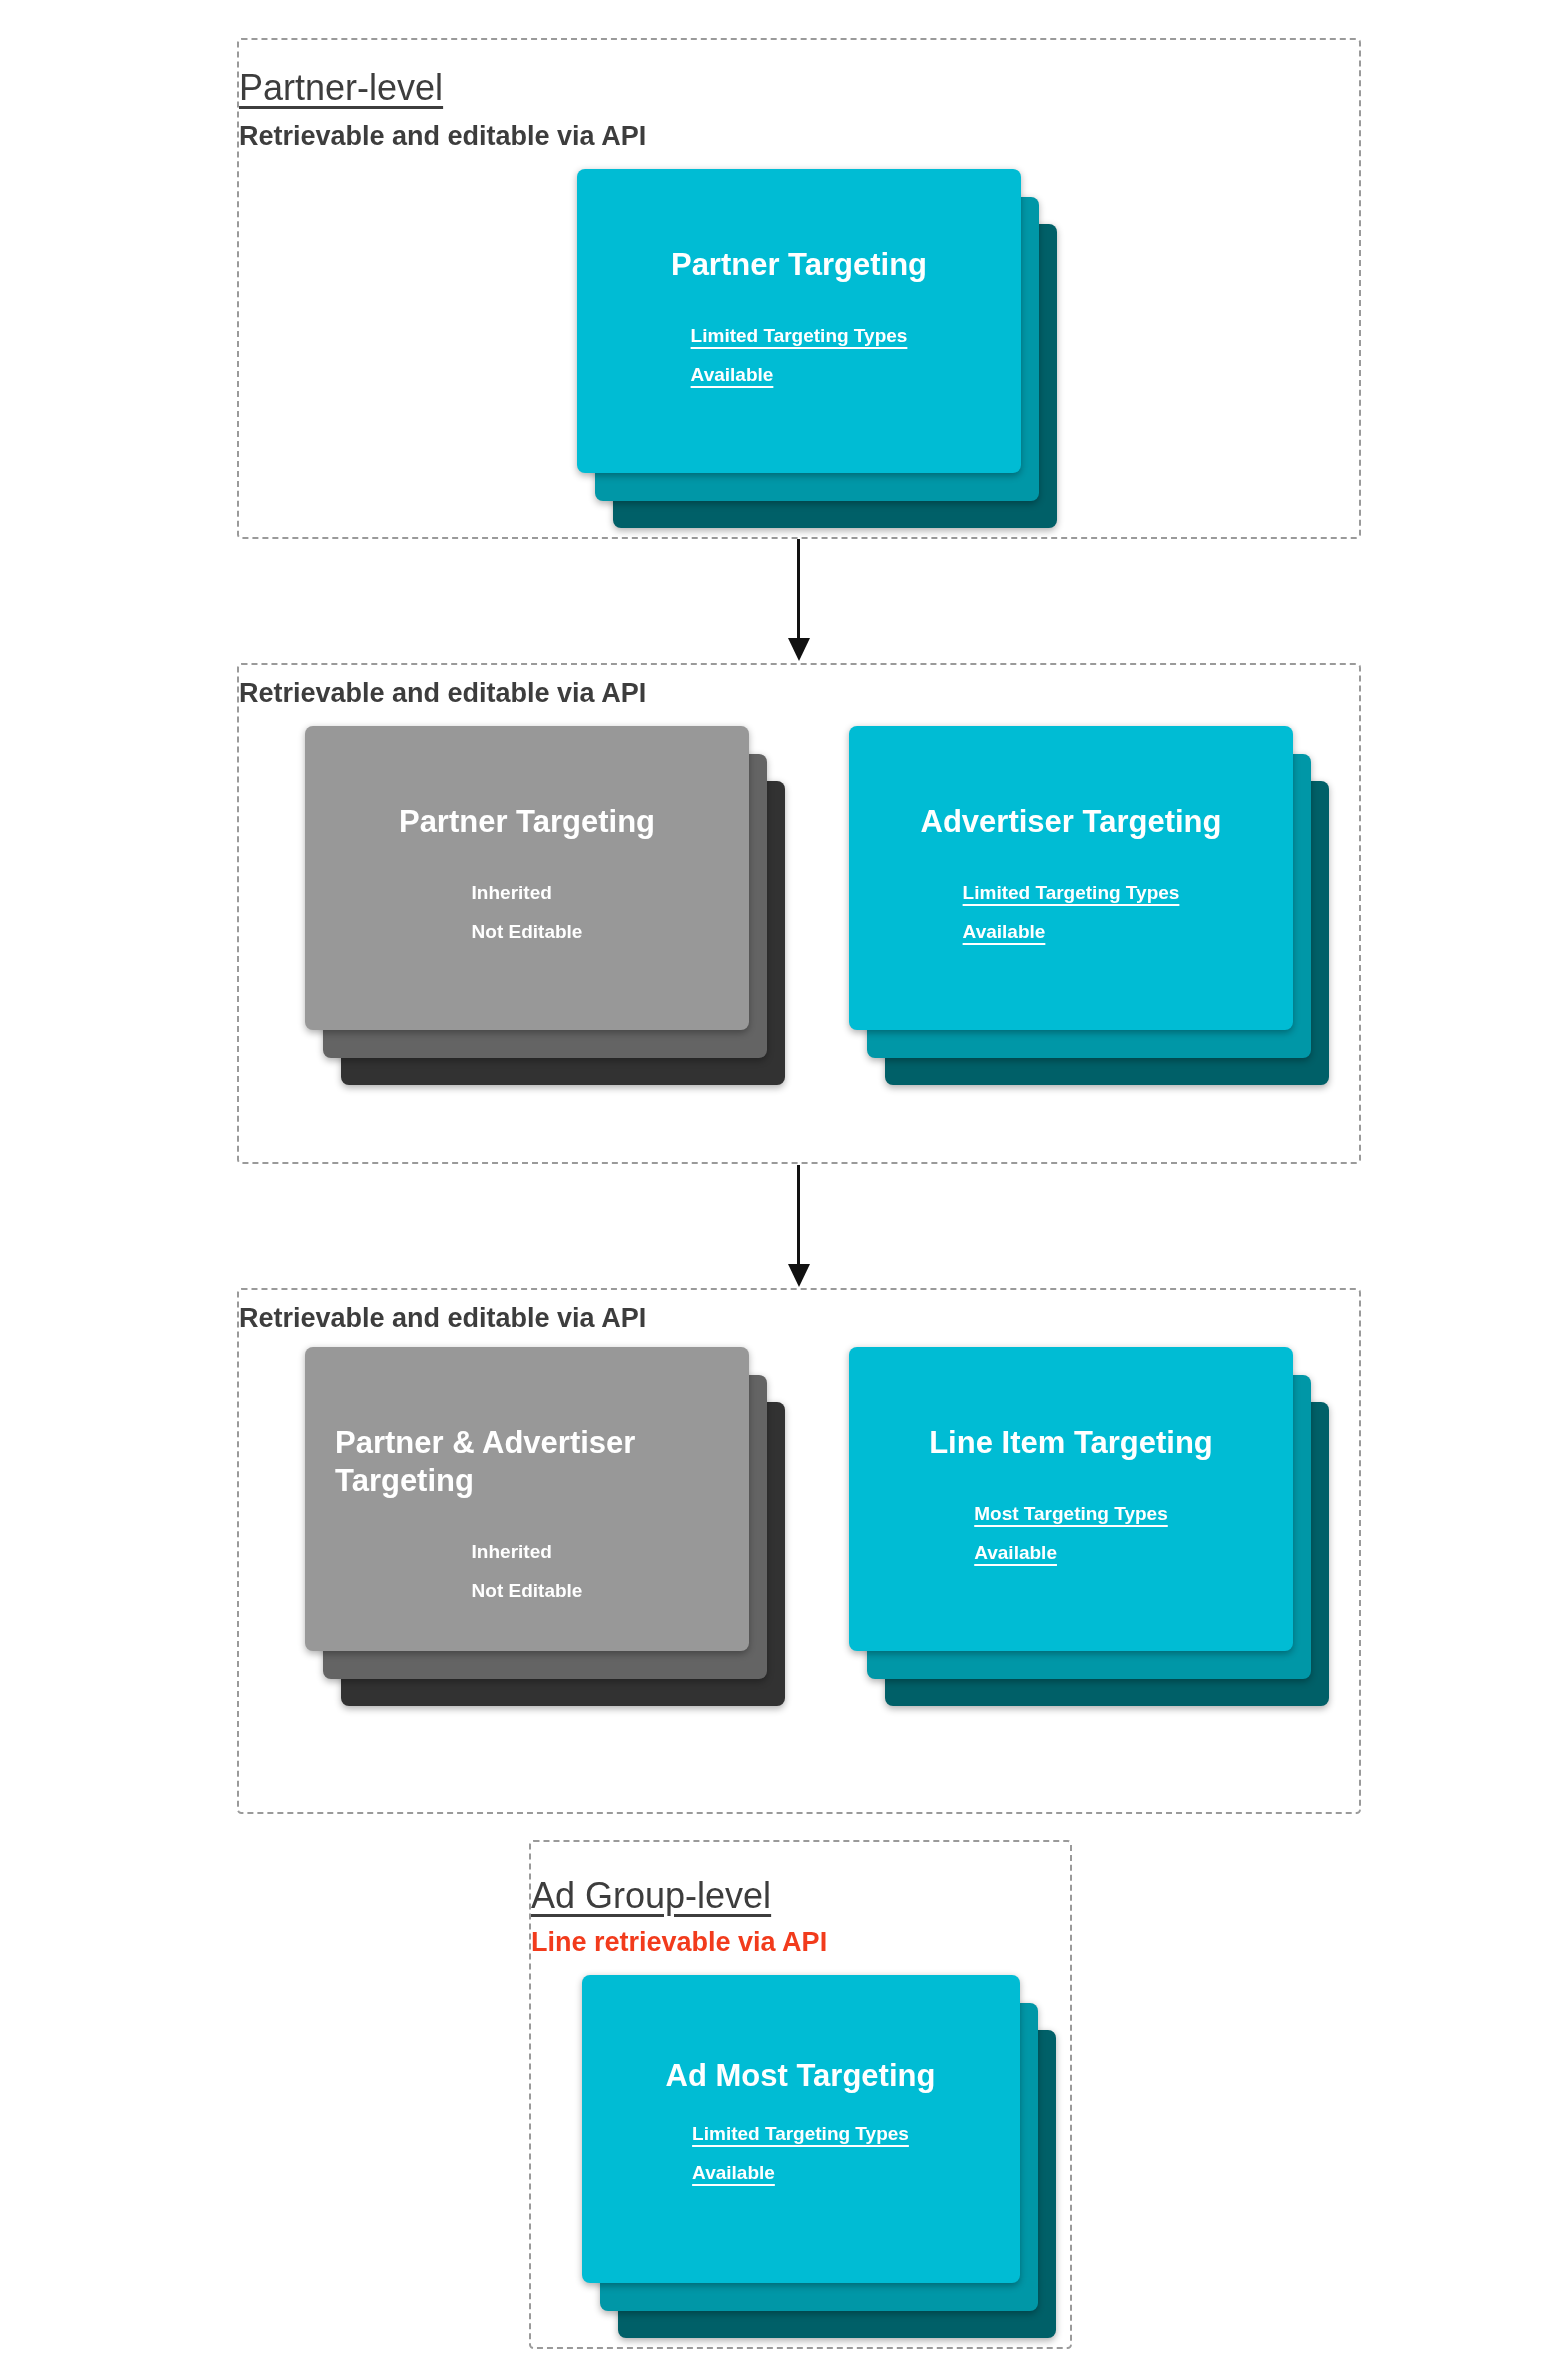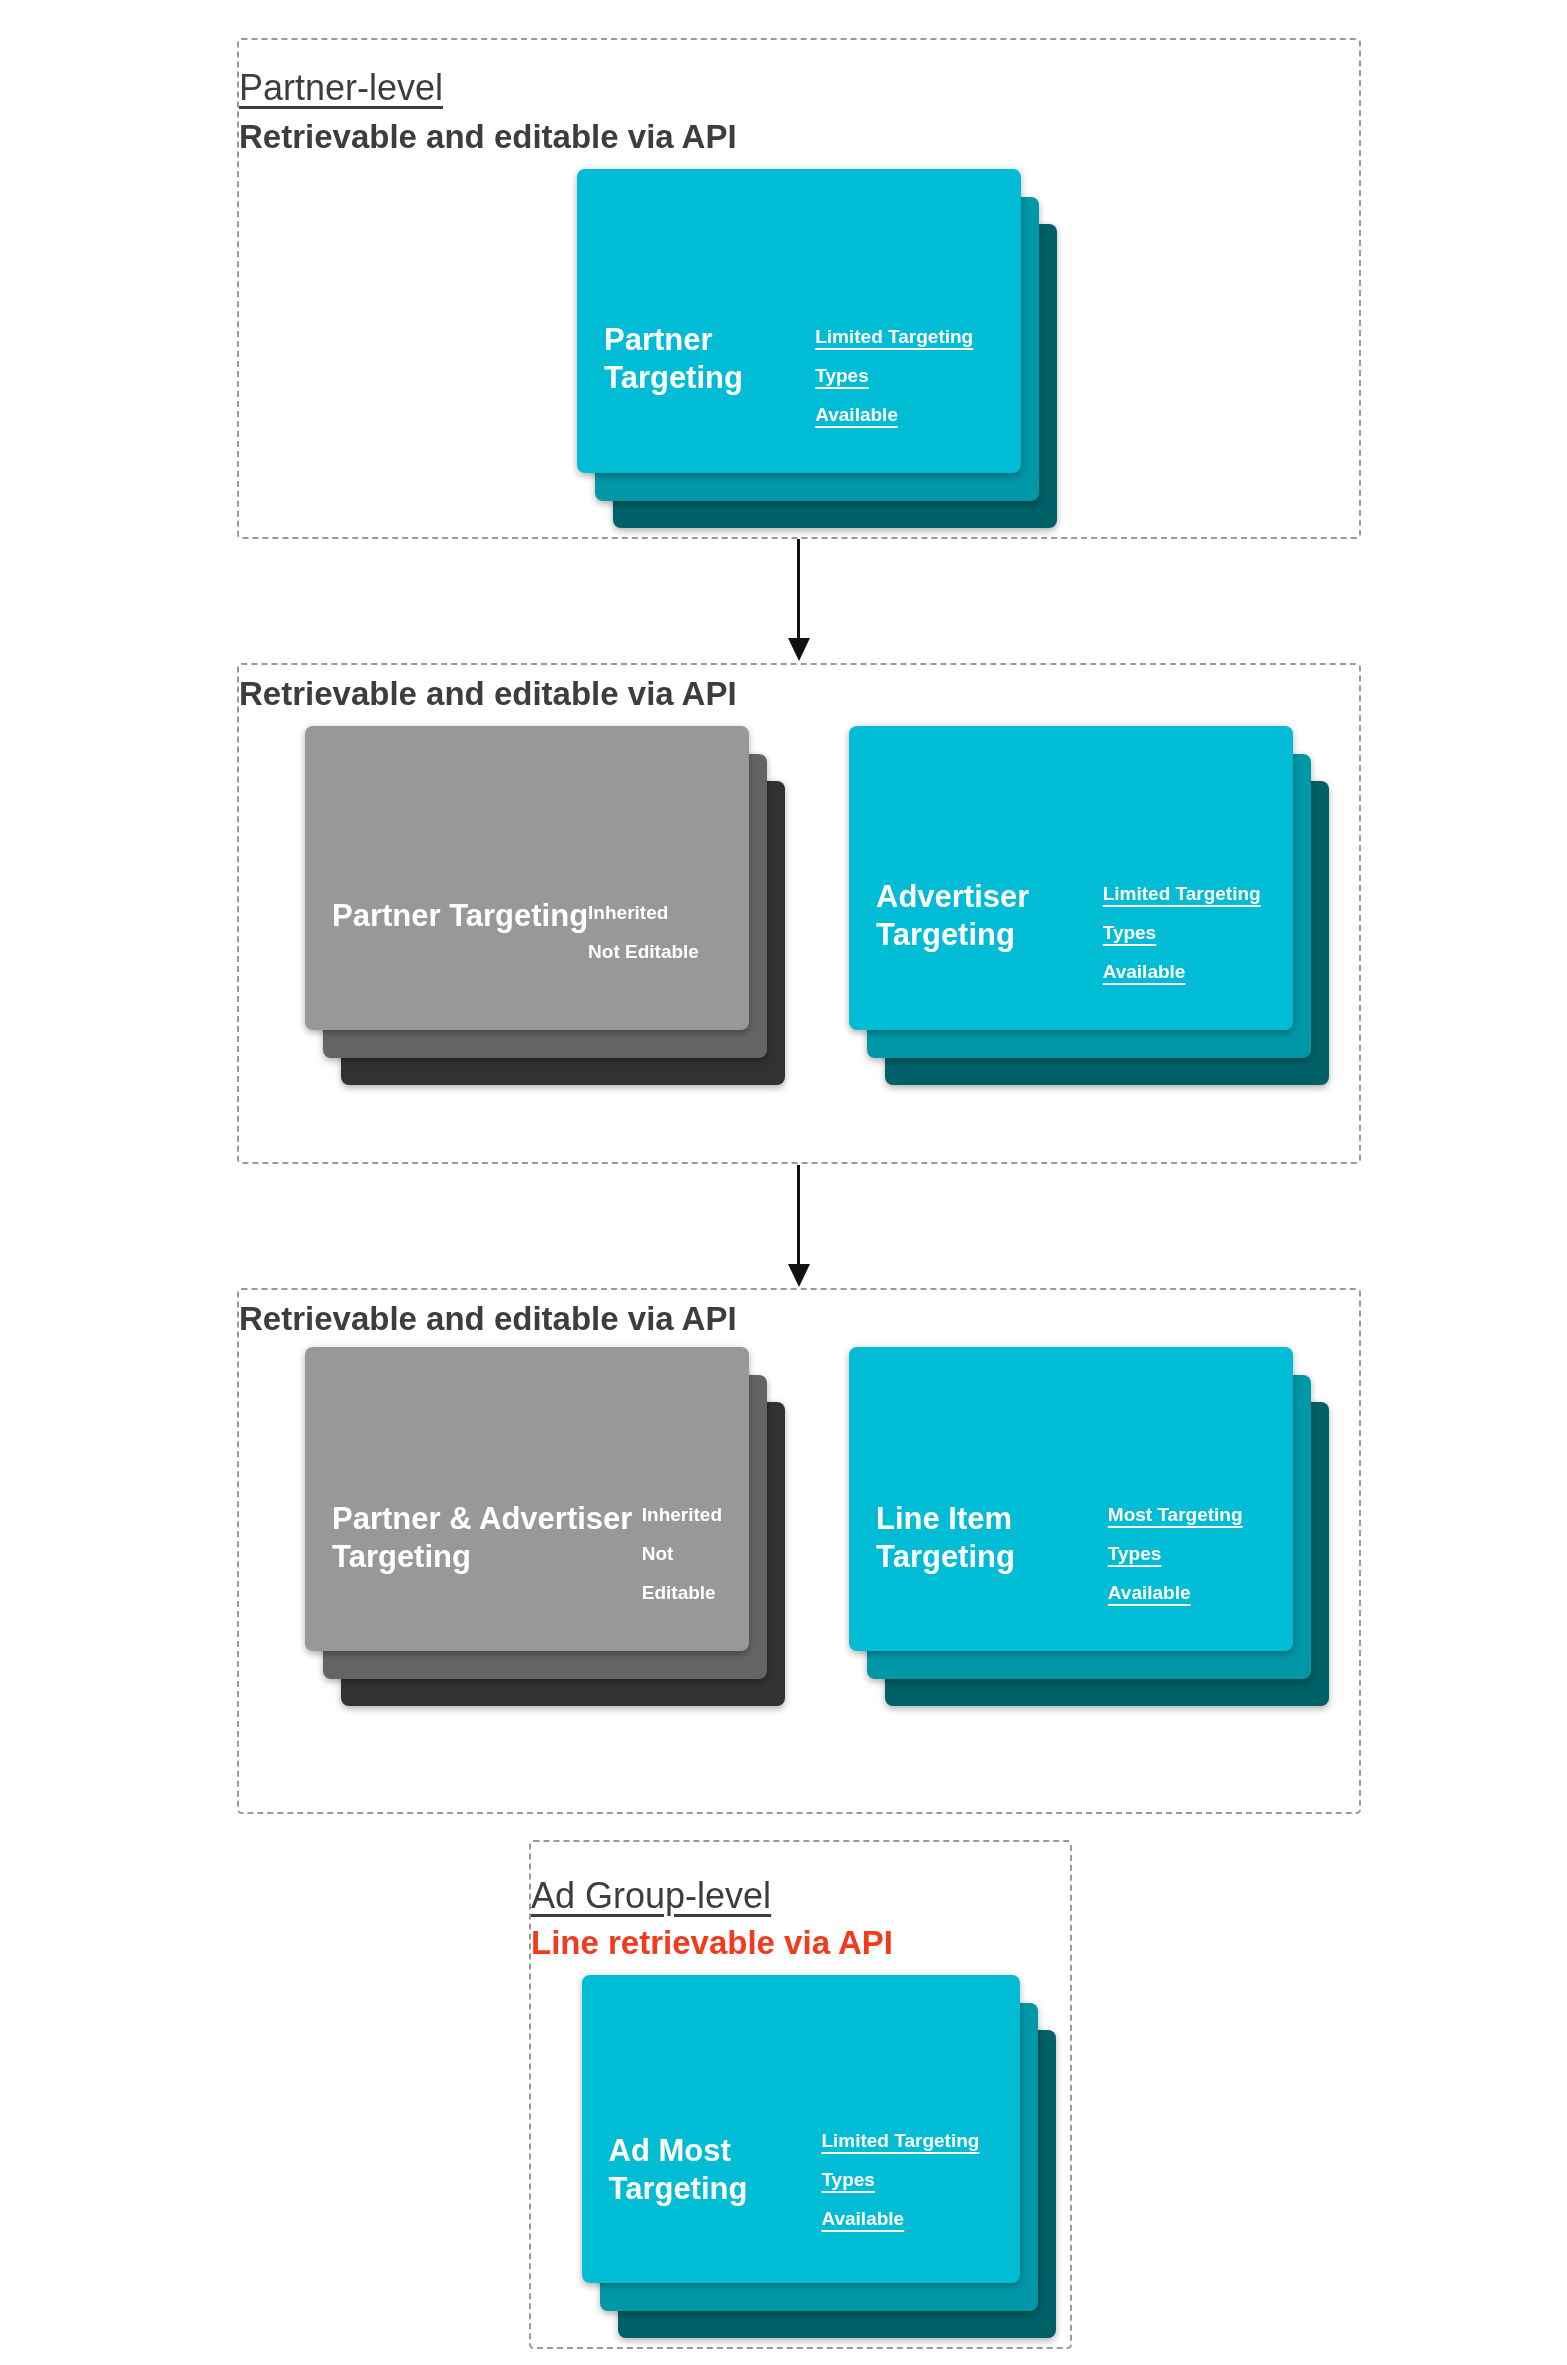--- a/index.html
+++ b/index.html
@@ -32,21 +32,21 @@
     font-size: 36px;
     line-height: 41px;
     font-weight: 400;
     color: var(--heading, #3d3d3d);
     text-decoration: underline;
     text-decoration-thickness: 2.7px;
     text-underline-offset: 6.3px;
   }
   .section-subtitle {
     margin-top: 9px;
-    font-size: 33px;
+    font-size: 27px;
     line-height: 39px;
     font-weight: 700;
     color: var(--heading, #3d3d3d);
   }
   #sec-adgroup .section-title    { margin-top: 33px; }
   #sec-adgroup .section-subtitle { margin-top: 7.1px; color: var(--alert-red, #f23b1c); }
 
   .cards-row {
     display: flex;
     justify-content: center;
@@ -77,20 +77,21 @@
 
   .teal .layer.back,  .layer.back.teal  { background: var(--teal-back,  #006068); }
   .teal .layer.mid,   .layer.mid.teal   { background: var(--teal-mid,   #0097a7); }
   .teal .layer.front, .layer.front.teal { background: var(--teal-front, #00bcd4); }
   .gray .layer.back,  .layer.back.gray  { background: var(--gray-back,  #323232); }
   .gray .layer.mid,   .layer.mid.gray   { background: var(--gray-mid,   #646464); }
   .gray .layer.front, .layer.front.gray { background: var(--gray-front, #989898); }
 
   .layer.front {
     display: flex;
+    flex-direction: column;
     align-items: center;
     box-sizing: border-box;
     padding: 77px 27px 0 27px;
   }
   .stack--s4 .layer.front { padding-top: 82px; }
 
   .card-title {
     font-size: 31px;
     line-height: 38px;
     font-weight: 700;

